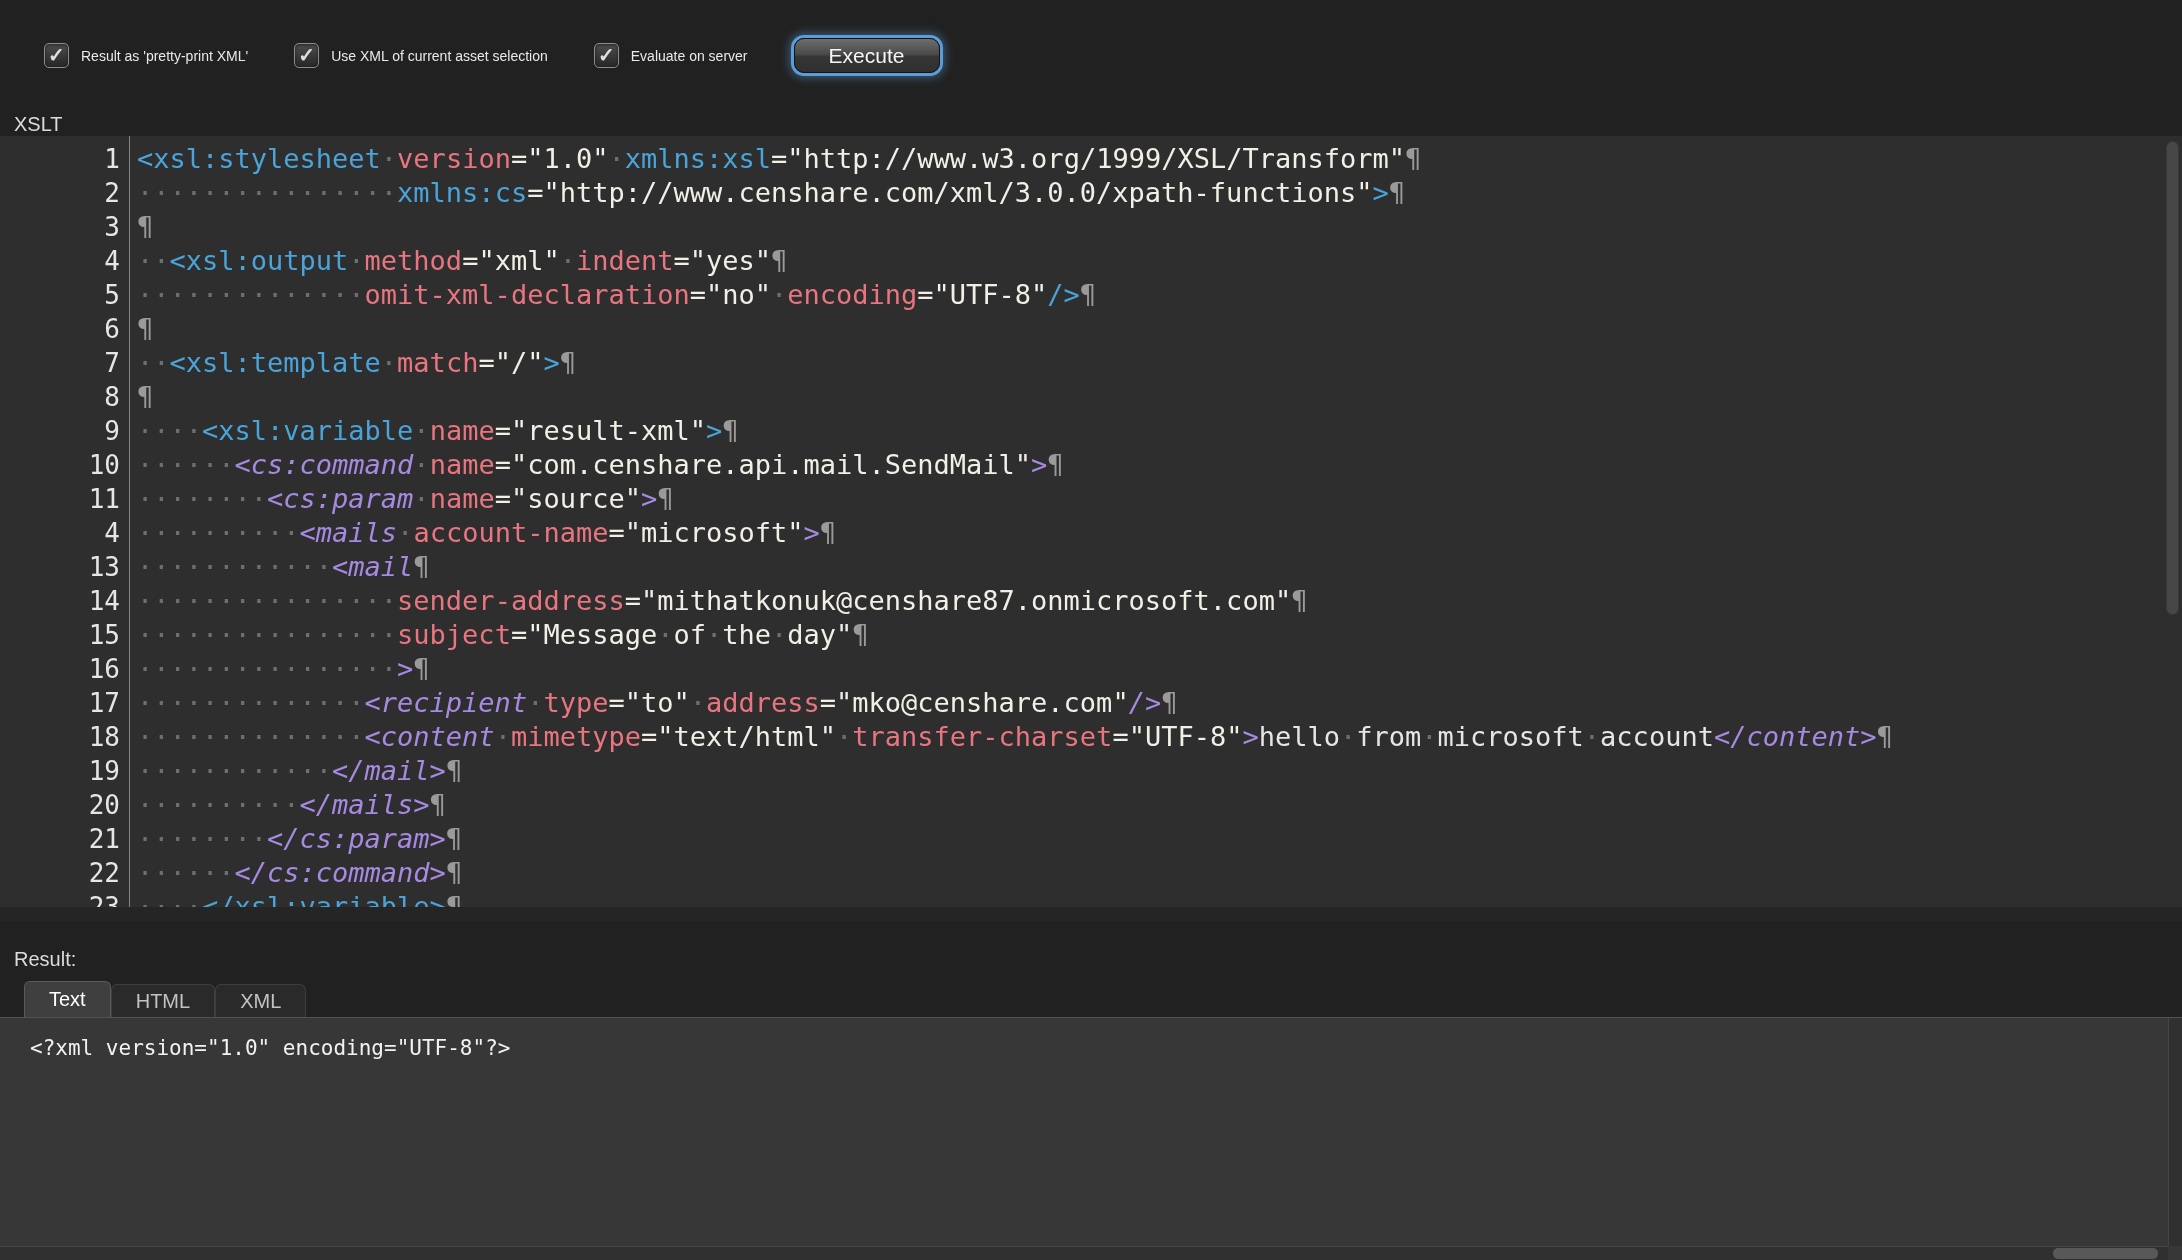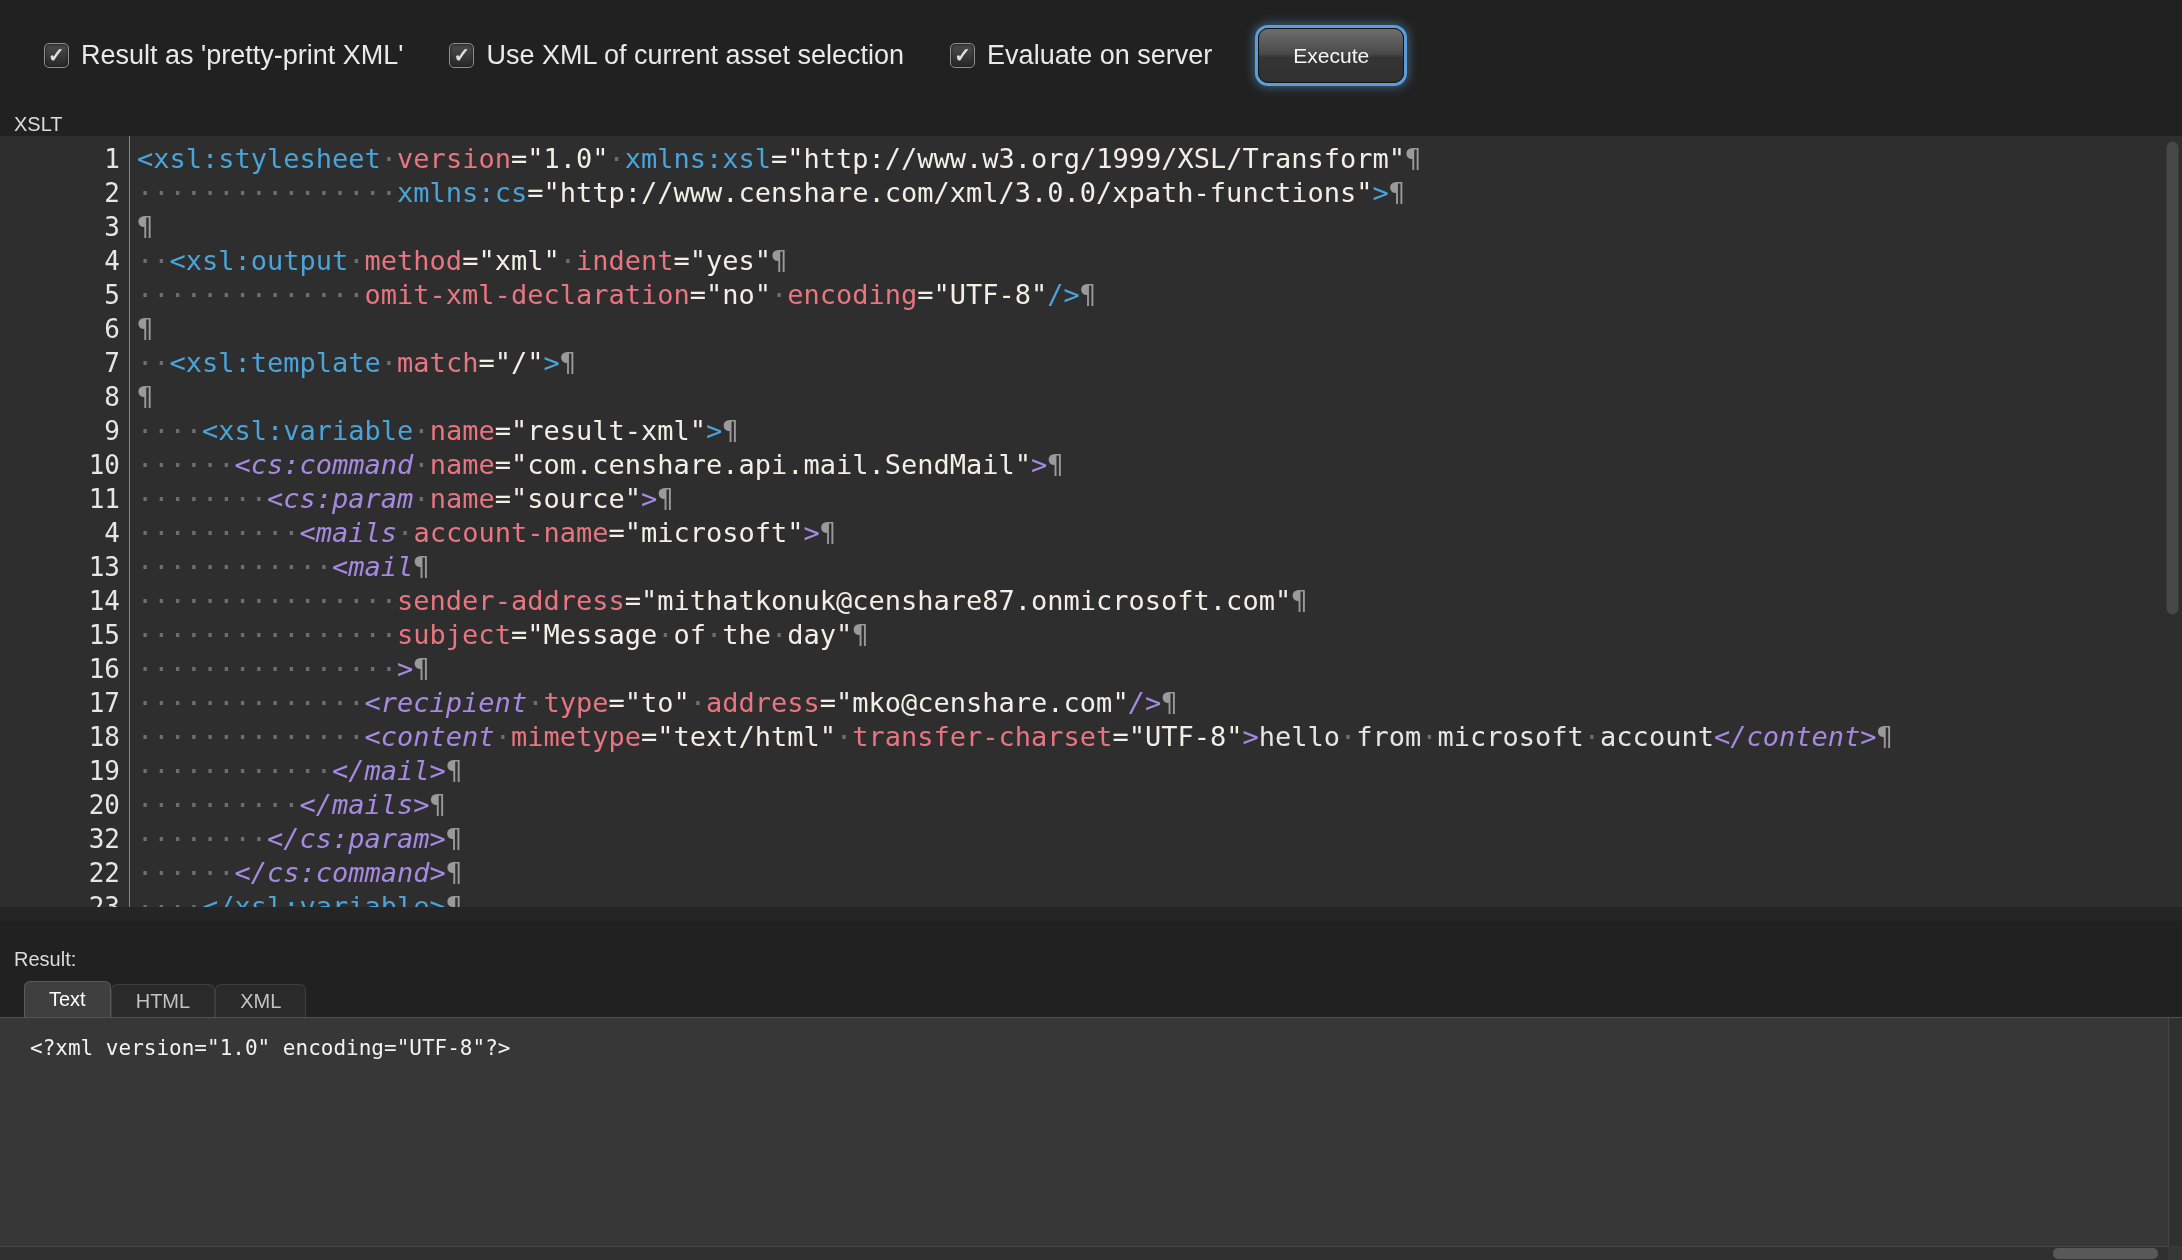--- a/index.html
+++ b/index.html
@@ -8,22 +8,22 @@
   .app { width:2182px; height:1260px; display:flex; flex-direction:column; background:#212121; }
 
   
   .toolbar { flex:0 0 97px; display:flex; align-items:center; gap:46px; padding:14px 0 0 44px; }
   .cb-group { display:flex; align-items:center; gap:12px; cursor:default; }
   .cb { width:25px; height:25px; flex:0 0 25px; border-radius:5px; border:1px solid #8d8d8d;
         background:linear-gradient(#4e4e4e,#262626); display:flex; align-items:center; justify-content:center;
         box-shadow: inset 0 1px 3px rgba(0,0,0,.55); }
   .cb .check { color:#dedede; font-size:20px; font-weight:bold; line-height:1; visibility:hidden; transform:translateY(-1px); }
   .cb.checked .check { visibility:visible; }
-  .cb-label { color:#e9e9e9; font-size:27px; white-space:nowrap; }
-  .execute { min-width:146px; height:55px; border-radius:10px; border:1px solid #141414;
+  .cb-label { color:#e9e9e9; font-size:14px; white-space:nowrap; }
+  .execute { min-width:146px; height:35px; border-radius:10px; border:1px solid #141414;
              color:#f5f5f5; font-size:21px; font-family:inherit; padding:0 30px; cursor:default;
              background:linear-gradient(#6e6e6e,#4a4a4a 46%,#353535 54%,#303030);
              box-shadow:0 0 0 3px var(--focus-ring,#5b9dd9), 0 0 10px 5px rgba(91,157,217,.45); }
 
   
   .xslt-row { flex:0 0 37px; display:flex; align-items:center; padding-left:14px; }
   .xslt-row span { color:#dcdcdc; font-size:20px;margin-top:16px; }
 
   
   .editor { position:relative; flex:0 0 785px; background:#2e2e2e; }
@@ -110,21 +110,21 @@
           <div class="gut-num">11</div>
           <div class="gut-num">4</div>
           <div class="gut-num">13</div>
           <div class="gut-num">14</div>
           <div class="gut-num">15</div>
           <div class="gut-num">16</div>
           <div class="gut-num">17</div>
           <div class="gut-num">18</div>
           <div class="gut-num">19</div>
           <div class="gut-num">20</div>
-          <div class="gut-num">32</div>
+          <div class="gut-num">21</div>
           <div class="gut-num">22</div>
           <div class="gut-num">23</div>
         </div>
       <div class="code"><div class="code-line"><span class="tk-x">&lt;xsl:stylesheet</span><span class="tk-w">·</span><span class="tk-a">version</span><span class="tk-s">="1.0"</span><span class="tk-w">·</span><span class="tk-x">xmlns:xsl</span><span class="tk-s">="http://www.w3.org/1999/XSL/Transform"</span><span class="tk-p">¶</span></div><div class="code-line"><span class="tk-w">················</span><span class="tk-x">xmlns:cs</span><span class="tk-s">="http://www.censhare.com/xml/3.0.0/xpath-functions"</span><span class="tk-x">&gt;</span><span class="tk-p">¶</span></div><div class="code-line"><span class="tk-p">¶</span></div><div class="code-line"><span class="tk-w">··</span><span class="tk-x">&lt;xsl:output</span><span class="tk-w">·</span><span class="tk-a">method</span><span class="tk-s">="xml"</span><span class="tk-w">·</span><span class="tk-a">indent</span><span class="tk-s">="yes"</span><span class="tk-p">¶</span></div><div class="code-line"><span class="tk-w">··············</span><span class="tk-a">omit-xml-declaration</span><span class="tk-s">="no"</span><span class="tk-w">·</span><span class="tk-a">encoding</span><span class="tk-s">="UTF-8"</span><span class="tk-x">/&gt;</span><span class="tk-p">¶</span></div><div class="code-line"><span class="tk-p">¶</span></div><div class="code-line"><span class="tk-w">··</span><span class="tk-x">&lt;xsl:template</span><span class="tk-w">·</span><span class="tk-a">match</span><span class="tk-s">="/"</span><span class="tk-x">&gt;</span><span class="tk-p">¶</span></div><div class="code-line"><span class="tk-p">¶</span></div><div class="code-line"><span class="tk-w">····</span><span class="tk-x">&lt;xsl:variable</span><span class="tk-w">·</span><span class="tk-a">name</span><span class="tk-s">="result-xml"</span><span class="tk-x">&gt;</span><span class="tk-p">¶</span></div><div class="code-line"><span class="tk-w">······</span><span class="tk-t">&lt;cs:command</span><span class="tk-w">·</span><span class="tk-a">name</span><span class="tk-s">="com.censhare.api.mail.SendMail"</span><span class="tk-t">&gt;</span><span class="tk-p">¶</span></div><div class="code-line"><span class="tk-w">········</span><span class="tk-t">&lt;cs:param</span><span class="tk-w">·</span><span class="tk-a">name</span><span class="tk-s">="source"</span><span class="tk-t">&gt;</span><span class="tk-p">¶</span></div><div class="code-line"><span class="tk-w">··········</span><span class="tk-t">&lt;mails</span><span class="tk-w">·</span><span class="tk-a">account-name</span><span class="tk-s">="microsoft"</span><span class="tk-t">&gt;</span><span class="tk-p">¶</span></div><div class="code-line"><span class="tk-w">············</span><span class="tk-t">&lt;mail</span><span class="tk-p">¶</span></div><div class="code-line"><span class="tk-w">················</span><span class="tk-a">sender-address</span><span class="tk-s">="mithatkonuk@censhare87.onmicrosoft.com"</span><span class="tk-p">¶</span></div><div class="code-line"><span class="tk-w">················</span><span class="tk-a">subject</span><span class="tk-s">="Message</span><span class="tk-w">·</span><span class="tk-s">of</span><span class="tk-w">·</span><span class="tk-s">the</span><span class="tk-w">·</span><span class="tk-s">day"</span><span class="tk-p">¶</span></div><div class="code-line"><span class="tk-w">················</span><span class="tk-t">&gt;</span><span class="tk-p">¶</span></div><div class="code-line"><span class="tk-w">··············</span><span class="tk-t">&lt;recipient</span><span class="tk-w">·</span><span class="tk-a">type</span><span class="tk-s">="to"</span><span class="tk-w">·</span><span class="tk-a">address</span><span class="tk-s">="mko@censhare.com"</span><span class="tk-t">/&gt;</span><span class="tk-p">¶</span></div><div class="code-line"><span class="tk-w">··············</span><span class="tk-t">&lt;content</span><span class="tk-w">·</span><span class="tk-a">mimetype</span><span class="tk-s">="text/html"</span><span class="tk-w">·</span><span class="tk-a">transfer-charset</span><span class="tk-s">="UTF-8"</span><span class="tk-t">&gt;</span><span class="tk-n">hello</span><span class="tk-w">·</span><span class="tk-n">from</span><span class="tk-w">·</span><span class="tk-n">microsoft</span><span class="tk-w">·</span><span class="tk-n">account</span><span class="tk-t">&lt;/content&gt;</span><span class="tk-p">¶</span></div><div class="code-line"><span class="tk-w">············</span><span class="tk-t">&lt;/mail&gt;</span><span class="tk-p">¶</span></div><div class="code-line"><span class="tk-w">··········</span><span class="tk-t">&lt;/mails&gt;</span><span class="tk-p">¶</span></div><div class="code-line"><span class="tk-w">········</span><span class="tk-t">&lt;/cs:param&gt;</span><span class="tk-p">¶</span></div><div class="code-line"><span class="tk-w">······</span><span class="tk-t">&lt;/cs:command&gt;</span><span class="tk-p">¶</span></div><div class="code-line"><span class="tk-w">····</span><span class="tk-x">&lt;/xsl:variable&gt;</span><span class="tk-p">¶</span></div></div>
     </div>
     <div class="hscroll-strip"></div>
     <div class="vscroll">
       <div class="vthumb"></div>
     </div>
   </div>

